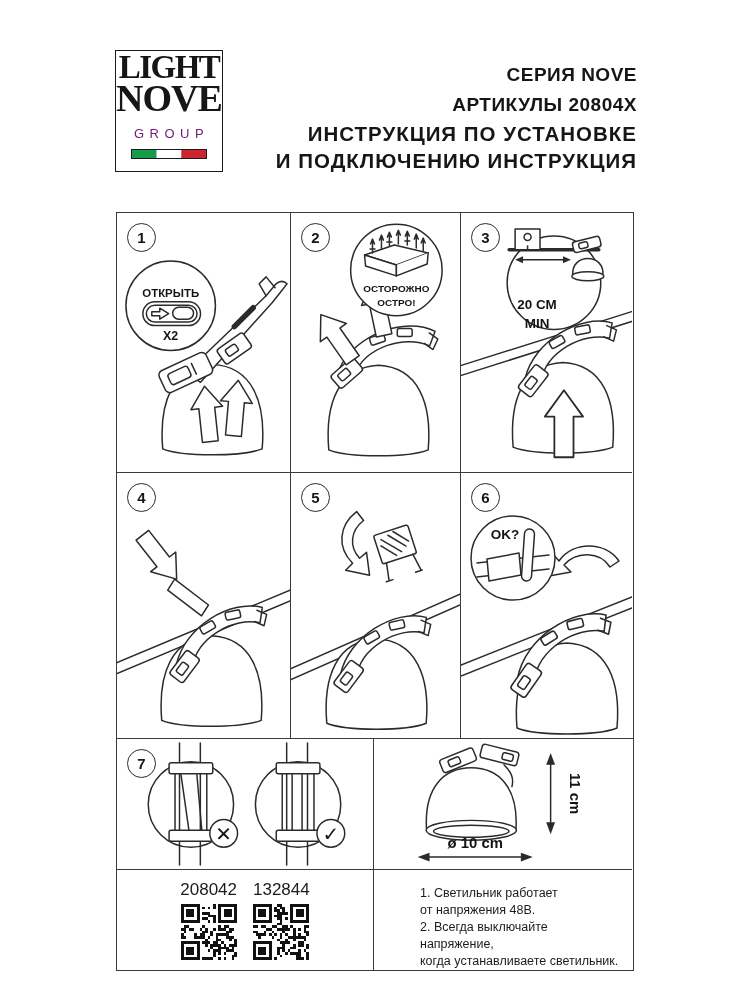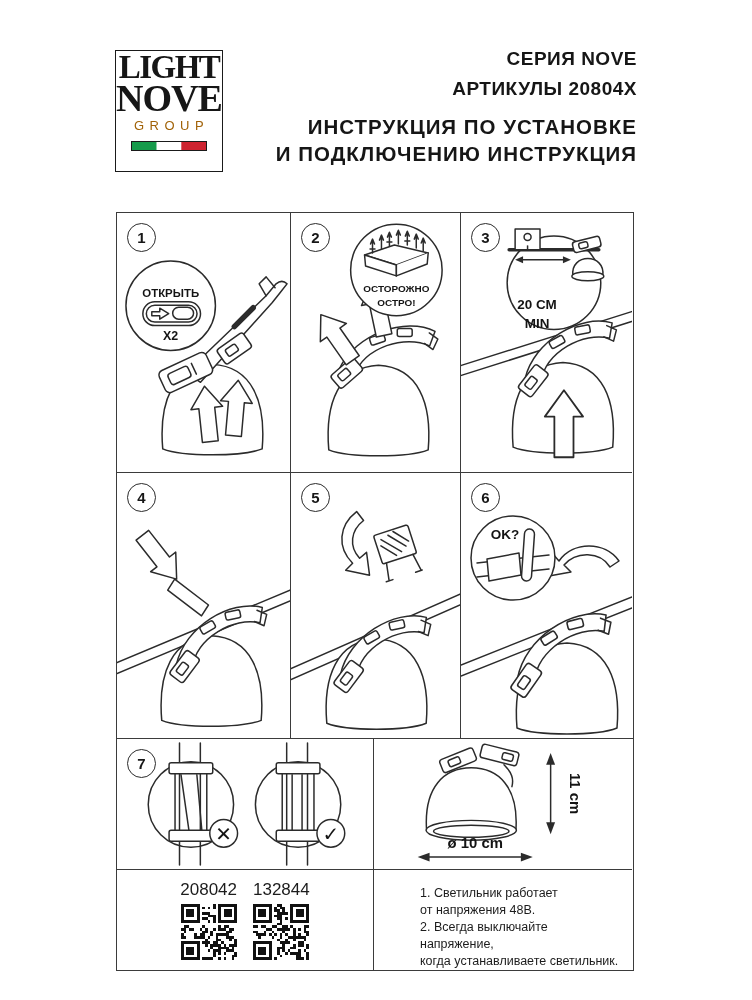--- a/index.html
+++ b/index.html
@@ -7,25 +7,25 @@
   .page{ position:relative; width:752px; height:1000px; background:#fff; overflow:hidden;
          font-family:"Liberation Sans", sans-serif; color:var(--ink); }
 
   
   .logo-box{ position:absolute; left:115px; top:50px; width:108px; height:122px;
              border:1.5px solid #1a1a1a; box-sizing:border-box; text-align:center; }
   .logo-w1{ font-family:"Liberation Serif", serif; font-weight:bold; font-size:33px;
             letter-spacing:-1.5px; line-height:30px; margin-top:1px; }
   .logo-w2{ font-family:"Liberation Serif", serif; font-weight:bold; font-size:38px;
             letter-spacing:-1px; line-height:33px; }
-  .logo-w3{ font-size:13px; letter-spacing:5.5px; padding-left:5px; color:#a16207; line-height:16px; margin-top:3px; }
+  .logo-w3{ font-size:13px; letter-spacing:5.5px; padding-left:5px; color:#701a75; line-height:16px; margin-top:11px; }
   .logo-flagwrap{ margin-top:3px; }
-  .hdr-text{ position:absolute; right:115px; top:44px; text-align:right; }
+  .hdr-text{ position:absolute; right:115px; top:60px; text-align:right; }
   .hdr-series{ font-weight:bold; font-size:19px; line-height:30px; letter-spacing:0.5px; }
-  .hdr-title{ font-weight:bold; font-size:20.5px; line-height:27px; letter-spacing:1px; margin-top:9px; }
+  .hdr-title{ font-weight:bold; font-size:20.5px; line-height:27px; letter-spacing:1px; }
 
   
   .grid-a{ position:absolute; left:116px; top:212px; width:518px; box-sizing:border-box;
            border:1.5px solid var(--ln); border-bottom:none;
            display:grid; grid-template-columns:174px 170px 171px; grid-template-rows:260px 265px; }
   .grid-b{ position:absolute; left:116px; top:738px; width:518px; box-sizing:border-box;
            border:1.5px solid var(--ln);
            display:grid; grid-template-columns:257px 258px; grid-template-rows:131px 100px; }
   .cell{ position:relative; box-sizing:border-box; background:#fff; }
   .grid-a > .cell:nth-child(3n+1), .grid-a > .cell:nth-child(3n+2){ border-right:1.5px solid var(--ln); }

